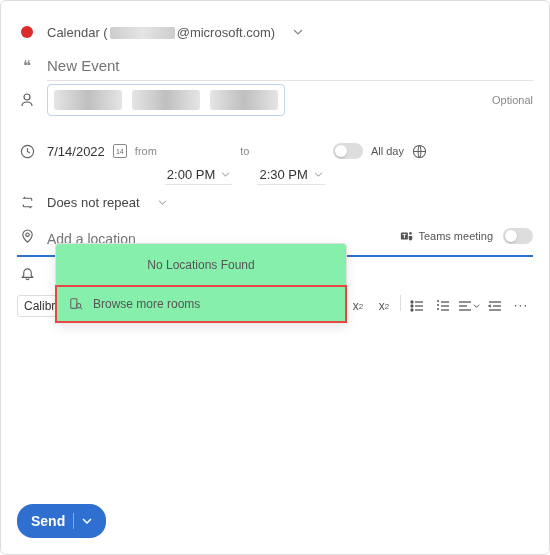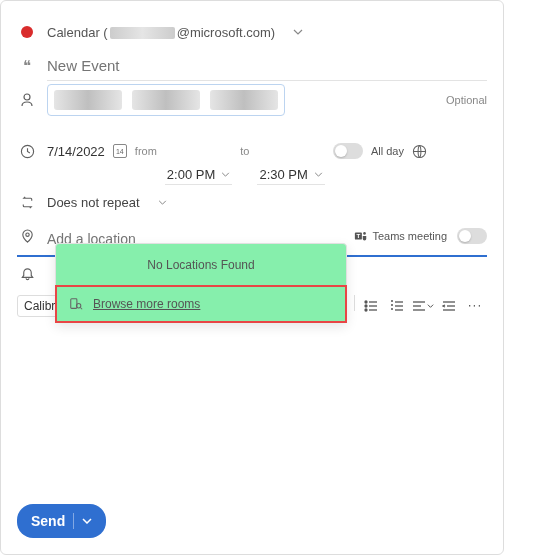--- a/index.html
+++ b/index.html
@@ -1,17 +1,17 @@
 <!DOCTYPE html>
 <html><head>
   <meta charset="utf-8">
   <style>
     * { margin: 0; padding: 0; box-sizing: border-box; }
     body { font-family: -apple-system, BlinkMacSystemFont, 'Segoe UI', sans-serif; font-size: 13px; color: #333; background: #fff; }
-    .container { width: 504px; height: 555px; border: 1px solid #ddd; border-radius: 6px; position: relative; padding: 14px 16px; }
+    .container { width: 550px; height: 555px; border: 1px solid #ddd; border-radius: 6px; position: relative; padding: 14px 16px; }
     .row { display: flex; align-items: center; min-height: 34px; gap: 10px; }
     .icon-col { width: 20px; display: flex; align-items: center; justify-content: center; color: #606060; flex-shrink: 0; }
     .content-col { flex: 1; display: flex; align-items: center; gap: 8px; }
     .red-dot { width: 12px; height: 12px; border-radius: 50%; background: #d92c2c; }
     .calendar-title { color: #555; font-size: 13px; }
     .email-blur { display: inline-block; width: 65px; height: 12px; background: linear-gradient(90deg, #ccc, #e5e5e5, #ccc); border-radius: 2px; margin: 0 2px; vertical-align: middle; }
     .chev { color: #888; }
     .title-input { flex: 1; border: none; border-bottom: 1px solid #e3e3e3; font-size: 15px; padding: 6px 0; color: #888; outline: none; }
     .attendee-blur { width: 68px; height: 20px; background: linear-gradient(90deg, #e5e5e5, #bfbfbf, #e5e5e5); border-radius: 3px; }
     .attendee-box { display: flex; gap: 10px; border: 1px solid #bcd4f0; border-radius: 4px; padding: 5px 6px; }
@@ -22,21 +22,21 @@
     .toggle { width: 30px; height: 16px; background: #ddd; border-radius: 10px; position: relative; flex-shrink: 0; }
     .toggle::after { content: ''; position: absolute; width: 12px; height: 12px; background: #fff; border-radius: 50%; top: 2px; left: 2px; box-shadow: 0 1px 2px rgba(0,0,0,0.2); }
     .allday { font-size: 11px; color: #555; }
     .repeat-row .content-col { border-bottom: none; }
     .repeat-text { font-size: 13px; color: #444; padding: 4px 0; }
     .location-input { flex: 1; border: none; font-size: 14px; color: #888; outline: none; padding: 6px 0; margin-top: 6px; }
     .location-row { border-bottom: 2px solid #2f6fd0; align-items: center; }
     .teams-label { font-size: 11px; color: #555; display: flex; align-items: center; gap: 4px; }
     .dropdown { position: absolute; left: 54px; top: 242px; width: 292px; background: #86efac; border: 1px solid #e0e0e0; border-radius: 4px; box-shadow: 0 4px 12px rgba(0,0,0,0.1); z-index: 10; }
     .dd-header { text-align: center; padding: 14px; font-size: 12px; color: #555; }
-    .dd-item { display: flex; align-items: center; gap: 10px; padding: 10px 12px; font-size: 12px; color: #555; border: 2.5px solid #e84545; margin: -1px; text-decoration: underline; }
+    .dd-item { display: flex; align-items: center; gap: 10px; padding: 10px 12px; font-size: 12px; color: #555; border: 2.5px solid #e84545; margin: -1px; }
     .toolbar { display: flex; align-items: center; gap: 4px; margin-top: 4px; }
     .tb-font { font-size: 12px; color: #333; border: 1px solid #ddd; padding: 3px 6px; border-radius: 3px; }
     .tb-group { display: flex; gap: 2px; margin-left: auto; }
     .tb-btn { width: 24px; height: 22px; display: flex; align-items: center; justify-content: center; color: #555; font-size: 12px; border-radius: 3px; }
     .tb-divider { width: 1px; height: 16px; background: #ddd; margin: 0 2px; }
     .footer { position: absolute; bottom: 16px; left: 16px; display: flex; gap: 10px; }
     .btn-send { background: #2f6fd0; color: #fff; border: none; border-radius: 16px; padding: 9px 14px; font-size: 14px; font-weight: 600; display: flex; align-items: center; gap: 8px; }
     .btn-send .sep { width: 1px; height: 16px; background: rgba(255,255,255,0.4); }
     .btn-discard { background: #fff; color: #2f6fd0; border: 1px solid #ccc; border-radius: 5px; padding: 9px 14px; font-size: 14px; font-weight: 500; }
     svg { display: block; }

